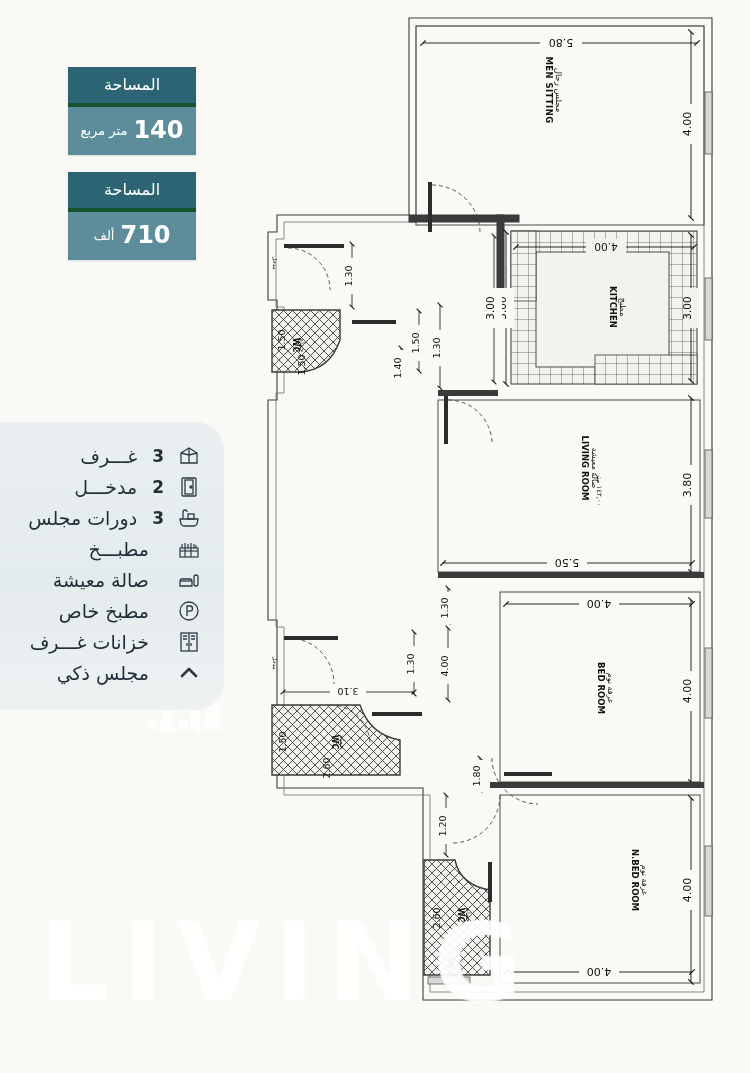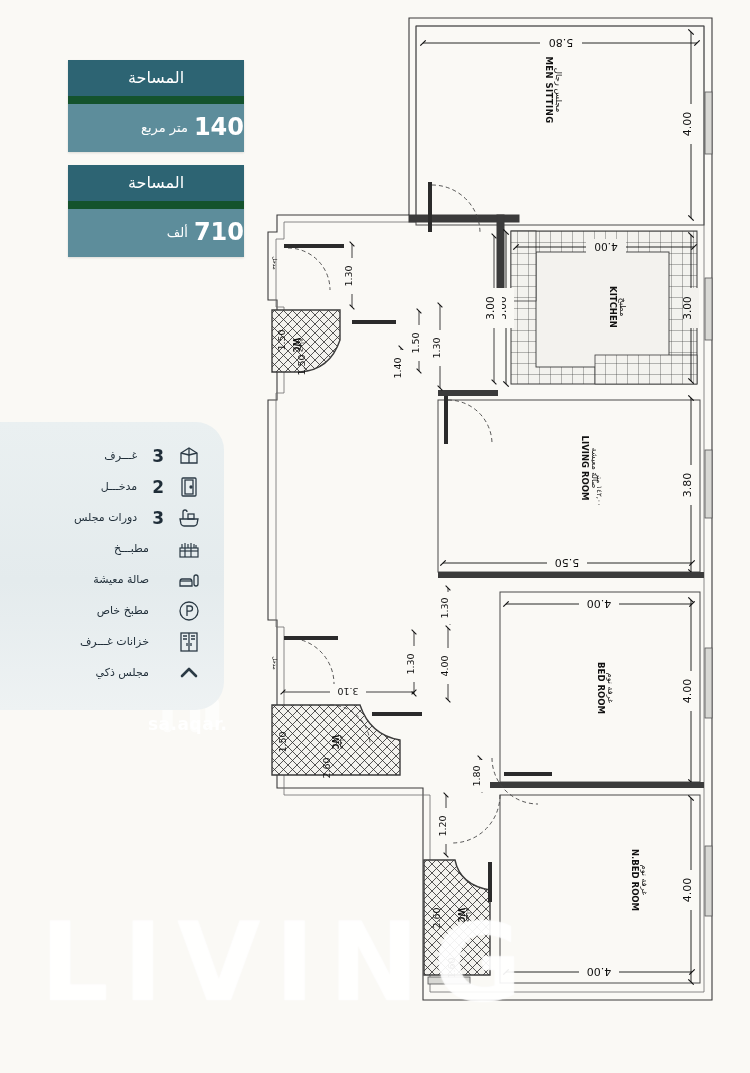--- a/index.html
+++ b/index.html
@@ -49,40 +49,41 @@
     font-weight: 700;
     color: rgba(255,255,255,0.92);
     letter-spacing: .5px;
     pointer-events: none;
     user-select: none;
   }
 
   
   .stat-card {
     position: absolute;
-    width: 176px;
+    width: 128px;
     direction: rtl;
     box-shadow: 0 1px 2px rgba(0,0,0,.12);
+    margin-top: 7px;
   }
   #stat-card-0 { left: 68px; top: 60px; }
   #stat-card-1 { left: 68px; top: 165px; }
   .stat-head {
     background: #2d6473;
     color: #ffffff;
     text-align: center;
     font-size: 16px;
     padding: 8px 0 9px;
     letter-spacing: .3px;
   }
   .stat-body {
     background: #5d8d9b;
     color: #ffffff;
-    text-align: right;
+    text-align: center;
     padding: 9px 0 11px;
-    border-top: 8px solid #14532d;
+    border-top: 4px solid #14532d;
   }
   .stat-value {
     font-size: 24px;
     font-weight: 700;
     vertical-align: middle;
   }
   .stat-unit {
     font-size: 13px;
     vertical-align: middle;
     margin-right: 6px;
@@ -107,21 +108,21 @@
     gap: 12px;
   }
   .feature-ico {
     width: 26px; height: 26px;
     flex: 0 0 26px;
     display: flex; align-items: center; justify-content: center;
     color: #2b3a45;
   }
   .feature-ico svg { display:block; }
   .feature-label {
-    font-size: 11px;
+    font-size: 19px;
     color: #1f2d38;
     white-space: nowrap;
     letter-spacing: .2px;
   }
   .feature-count {
     font-size: 17px;
     font-weight: 700;
     color: #1f2d38;
     margin-left: 3px;
   }

